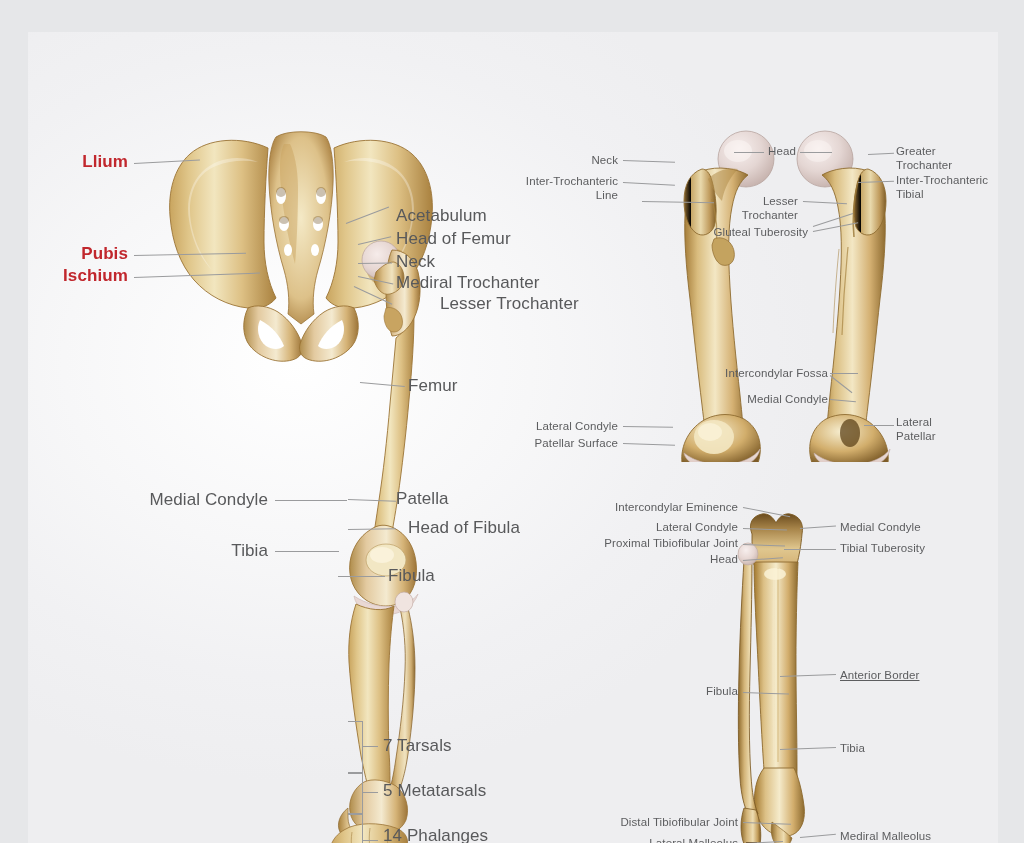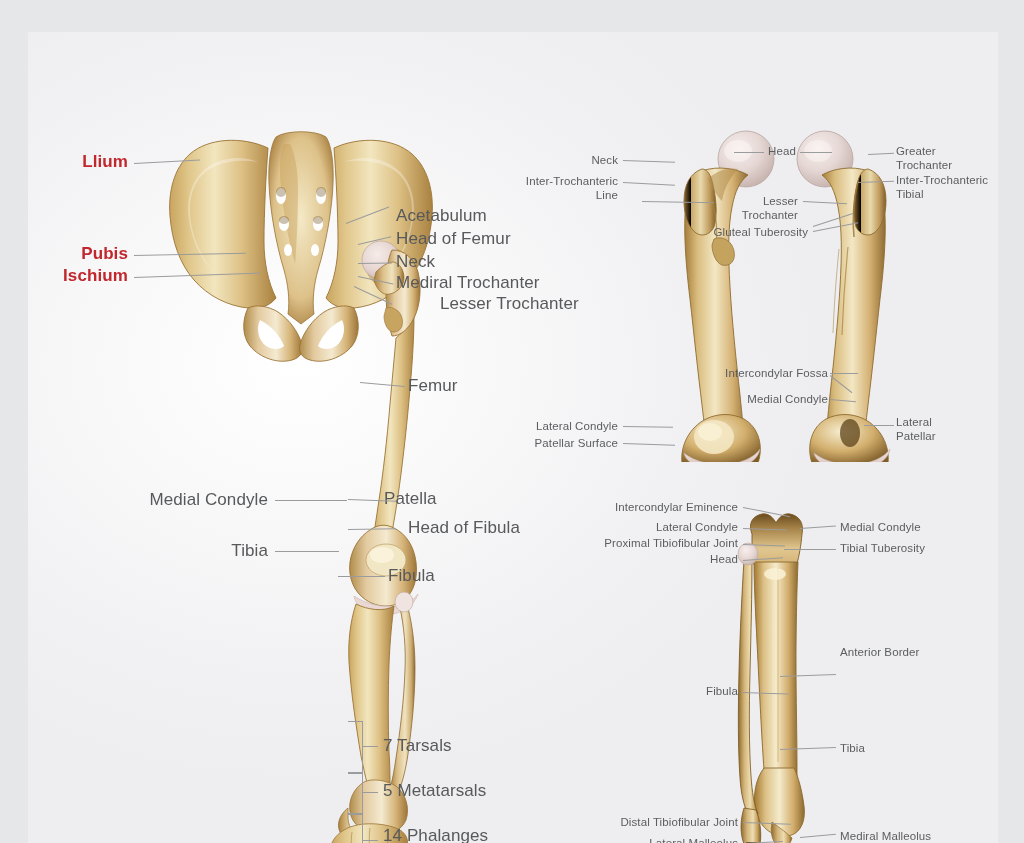--- a/index.html
+++ b/index.html
@@ -235,21 +235,21 @@
 
   <div class="lbl" style="left:368px;top:241px;">Mediral Trochanter</div>
   <div class="ld" style="left:330px;top:244px;width:36px;transform:rotate(12deg);"></div>
 
   <div class="lbl" style="left:368px;top:262px;margin-left:44px;">Lesser Trochanter</div>
   <div class="ld" style="left:326px;top:254px;width:42px;transform:rotate(25deg);"></div>
 
   <div class="lbl" style="left:380px;top:344px;">Femur</div>
   <div class="ld" style="left:332px;top:350px;width:45px;transform:rotate(5deg);"></div>
 
-  <div class="lbl" style="left:356px;top:457px;">Patella</div>
+  <div class="lbl" style="left:368px;top:457px;">Patella</div>
   <div class="ld" style="left:320px;top:467px;width:48px;transform:rotate(2deg);"></div>
 
   <div class="lbl" style="left:372px;top:486px;margin-left:8px;">Head of Fibula</div>
   <div class="ld" style="left:320px;top:497px;width:48px;transform:rotate(-1deg);"></div>
 
   <div class="lbl" style="left:360px;top:534px;">Fibula</div>
   <div class="ld" style="left:310px;top:544px;width:47px;transform:rotate(0deg);"></div>
 
   <div class="lbl r" style="left:80px;top:458px;width:160px;">Medial Condyle</div>
   <div class="ld" style="left:247px;top:468px;width:72px;transform:rotate(0deg);"></div>
@@ -487,21 +487,21 @@
 
   <div class="lbl small r" style="left:580px;top:805px;width:130px;">Lateral Malleolus</div>
   <div class="ld" style="left:715px;top:811px;width:40px;transform:rotate(-3deg);"></div>
 
   <div class="lbl small" style="left:812px;top:489px;">Medial Condyle</div>
   <div class="ld" style="left:772px;top:496px;width:36px;transform:rotate(-4deg);"></div>
 
   <div class="lbl small" style="left:812px;top:510px;text-align:right;">Tibial Tuberosity</div>
   <div class="ld" style="left:756px;top:517px;width:52px;transform:rotate(0deg);"></div>
 
-  <div class="lbl small" style="left:812px;top:614px;">Anterior Border</div>
+  <div class="lbl small" style="left:812px;top:637px;text-decoration:underline;">Anterior Border</div>
   <div class="ld" style="left:752px;top:644px;width:56px;transform:rotate(-2deg);"></div>
 
   <div class="lbl small" style="left:812px;top:710px;">Tibia</div>
   <div class="ld" style="left:752px;top:717px;width:56px;transform:rotate(-2deg);"></div>
 
   <div class="lbl small" style="left:812px;top:798px;">Mediral Malleolus</div>
   <div class="ld" style="left:772px;top:805px;width:36px;transform:rotate(-5deg);"></div>
 
 </div>
 

